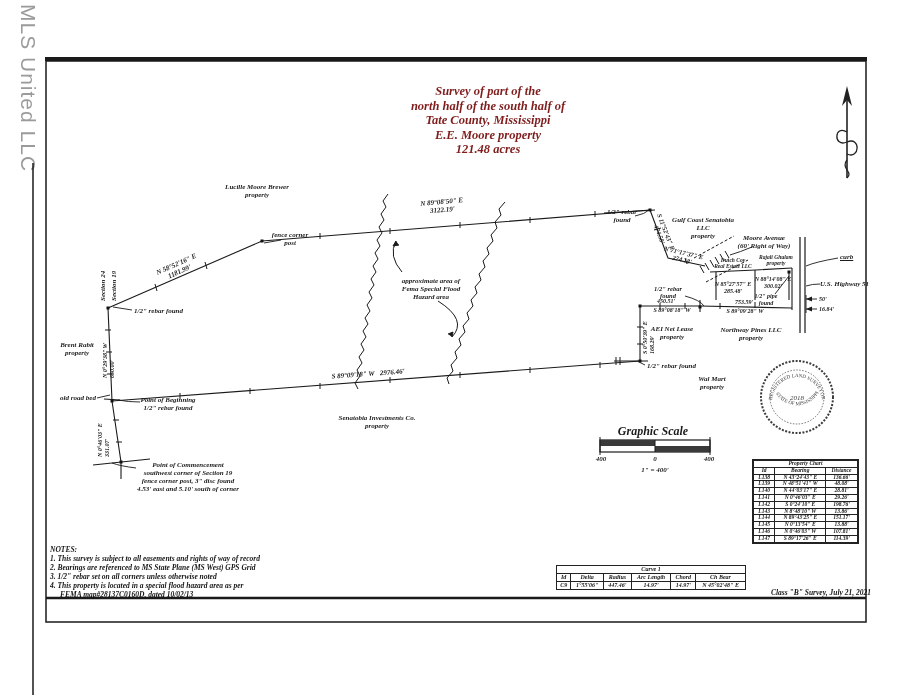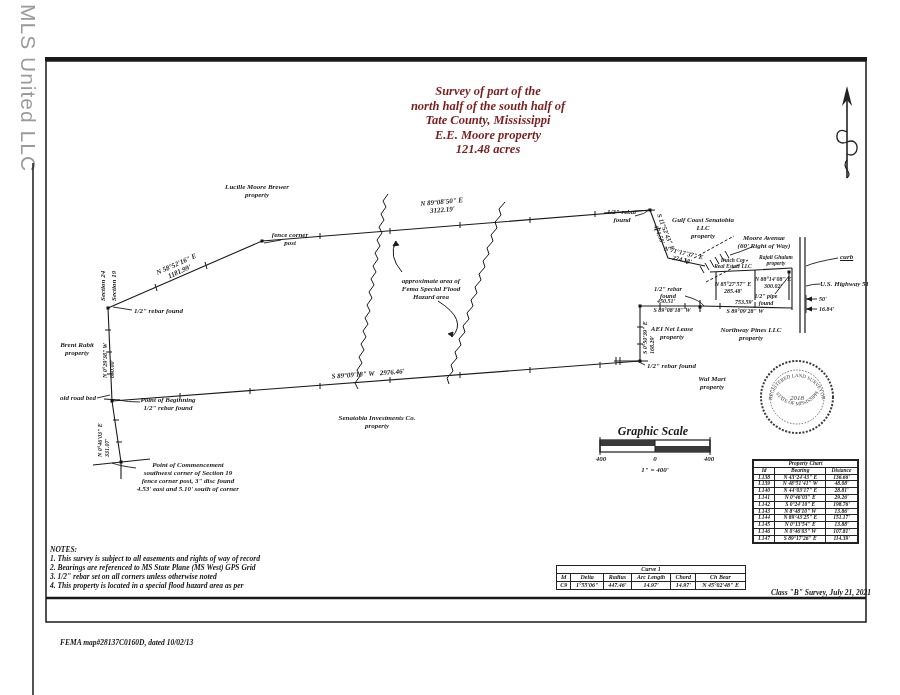--- a/index.html
+++ b/index.html
@@ -8,21 +8,21 @@
   svg.linework{position:absolute;left:0;top:0;}
   .wm{position:absolute;left:16px;top:4px;writing-mode:vertical-rl;
       font-family:"Liberation Sans",sans-serif;font-size:21px;color:#9b9b9b;letter-spacing:1px;}
   .lbl{position:absolute;font-style:italic;font-weight:bold;font-size:7px;line-height:8px;
        white-space:nowrap;color:#1c1c1c;}
   .ctr{transform:translate(-50%,-50%);text-align:center;}
   .title{position:absolute;left:330px;top:84px;width:316px;text-align:center;
          font-style:italic;font-weight:bold;font-size:12.5px;line-height:14.5px;color:#7f1d1d;}
   .notes{position:absolute;left:50px;top:545px;font-style:italic;font-weight:bold;
          font-size:7.5px;line-height:9px;color:#161616;}
-  .notes .indent{margin-left:10px;margin-top:48px;}
+  .notes .indent{margin-left:10px;}
   .surv{position:absolute;left:770px;top:545px;font-style:italic;font-weight:bold;
         font-size:7.5px;line-height:9px;color:#161616;}
   .classline{position:absolute;left:771px;top:588px;font-style:italic;font-weight:bold;
         font-size:7.5px;color:#161616;}
   table.ptab{position:absolute;border-collapse:collapse;font-style:italic;font-weight:bold;
         color:#161616;background:#fff;}
   table.ptab td,table.ptab th{border:1px solid #222;padding:0 2px;text-align:center;}
   #propchart{left:752px;top:459px;width:107px;font-size:5.5px;line-height:5.8px;border:2px solid #222;}
   #curvetab{left:556px;top:565px;width:190px;font-size:6px;line-height:7px;border:1.5px solid #222;}
   .scale-title{font-size:12px;}

